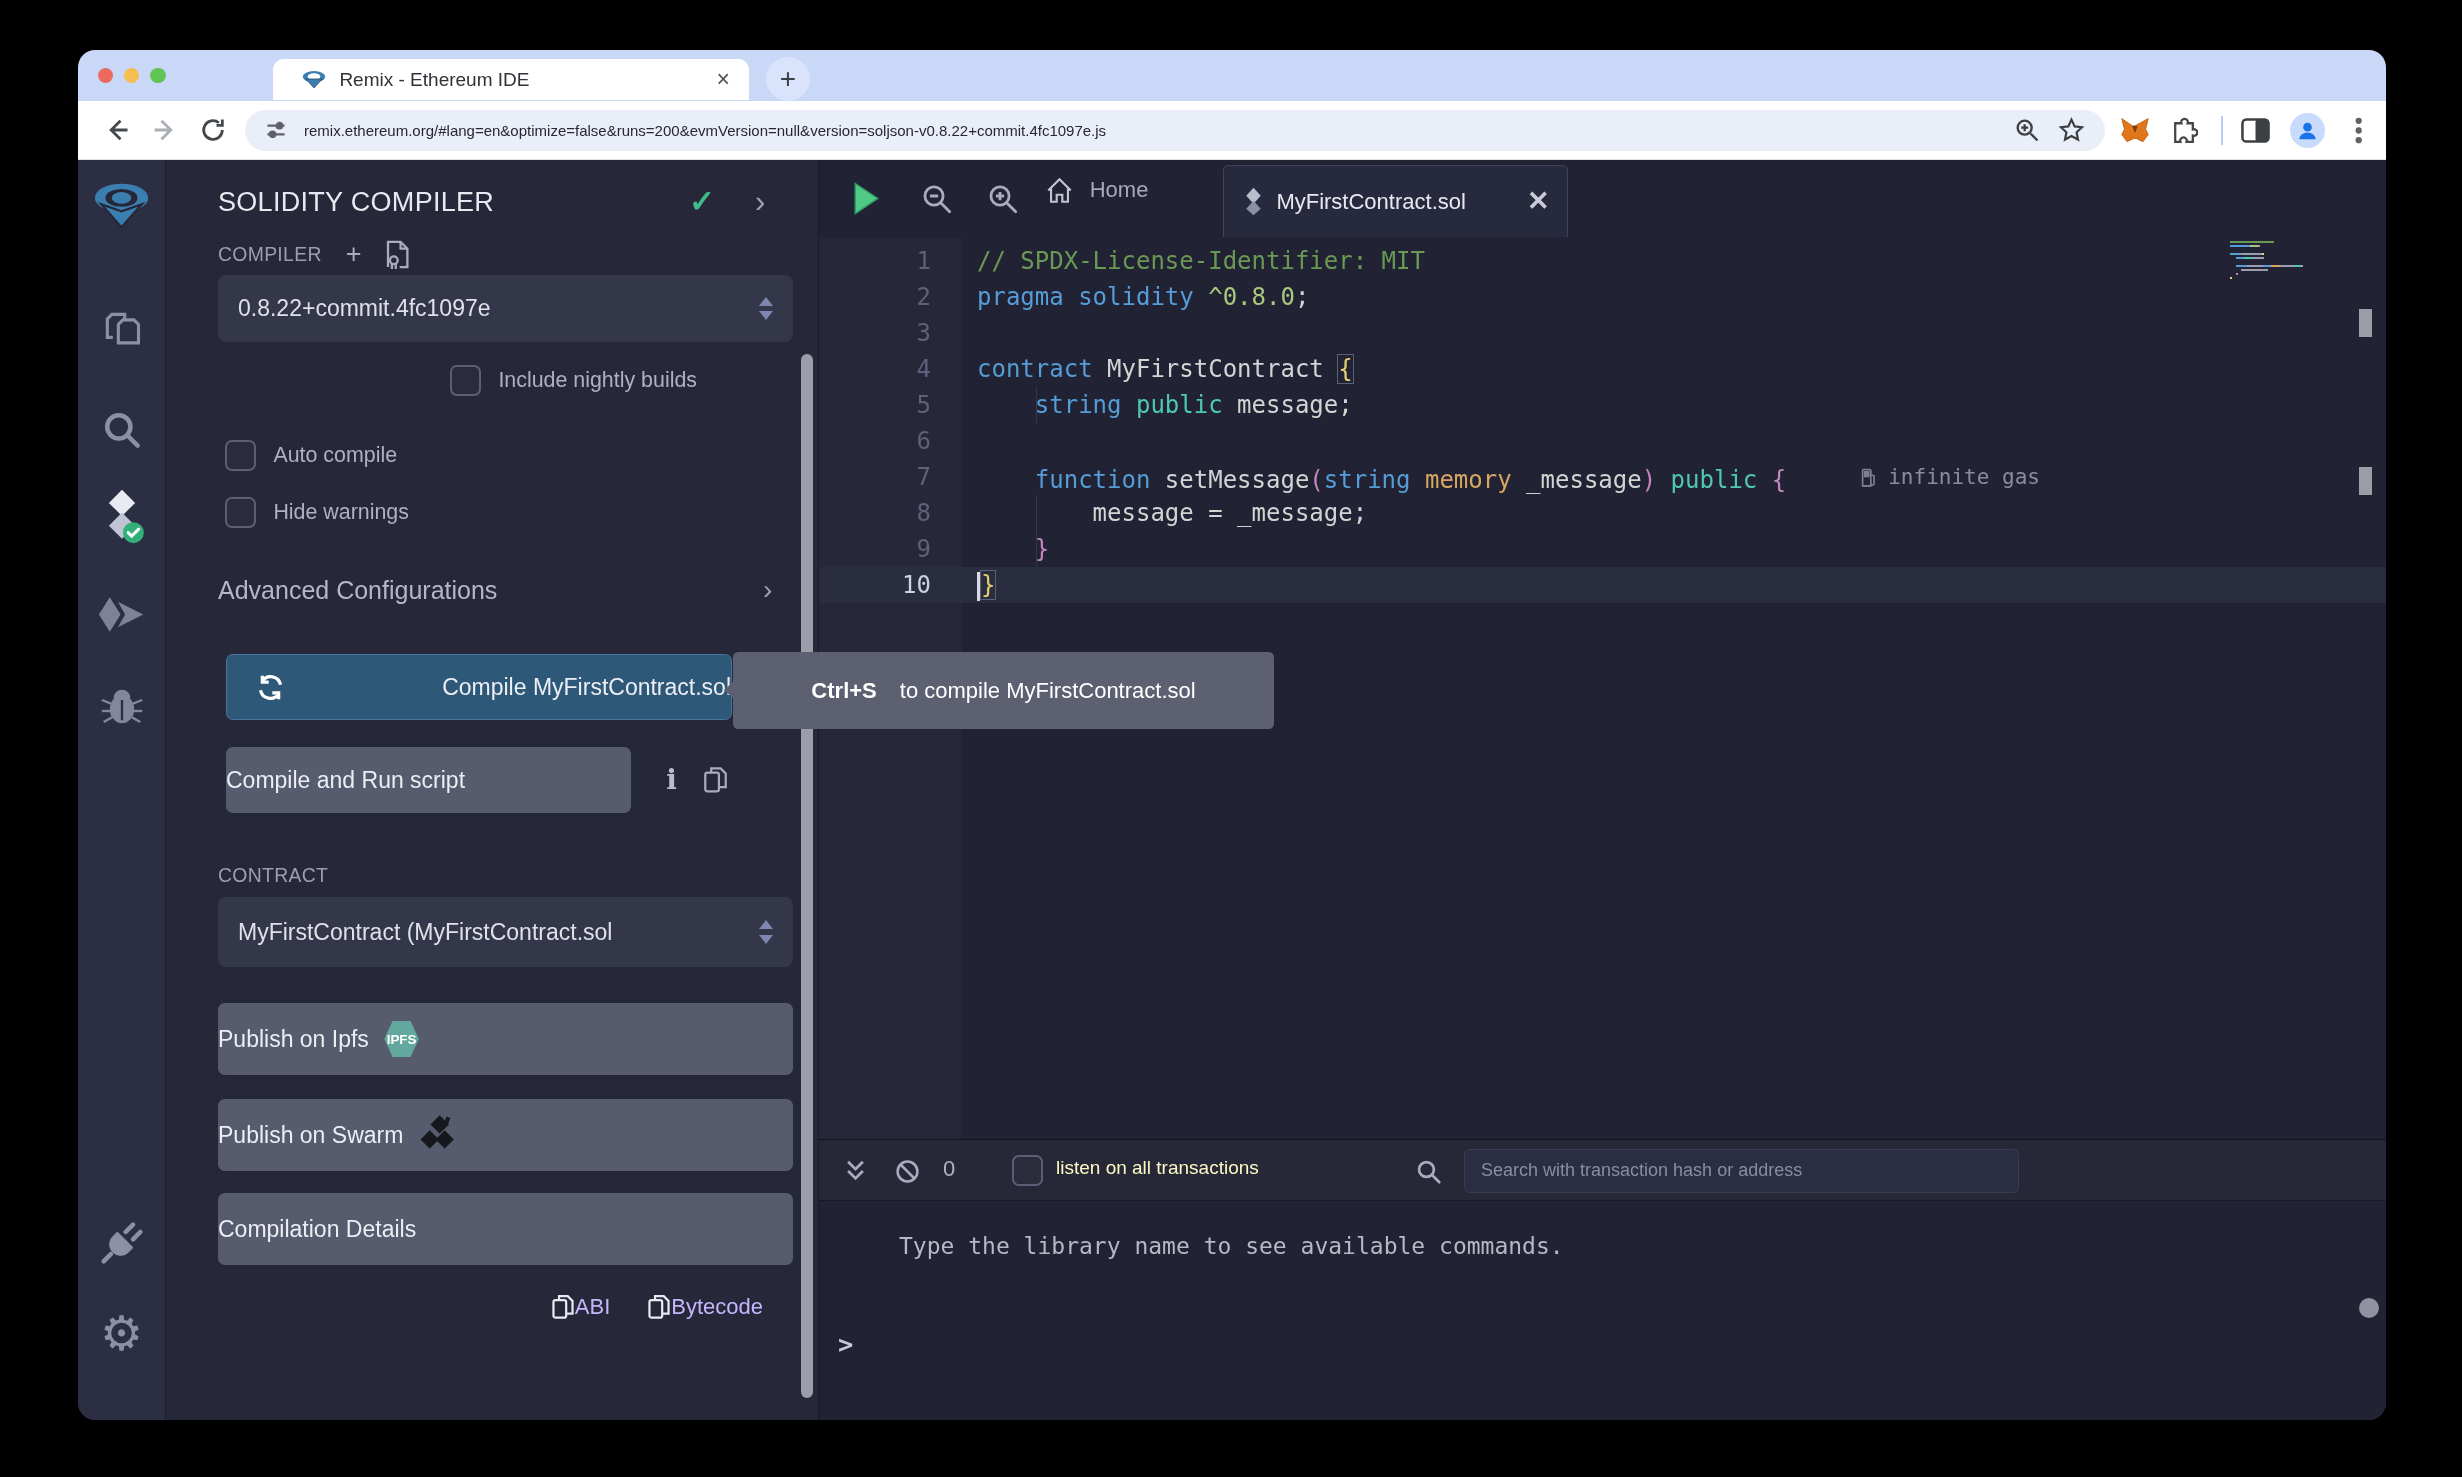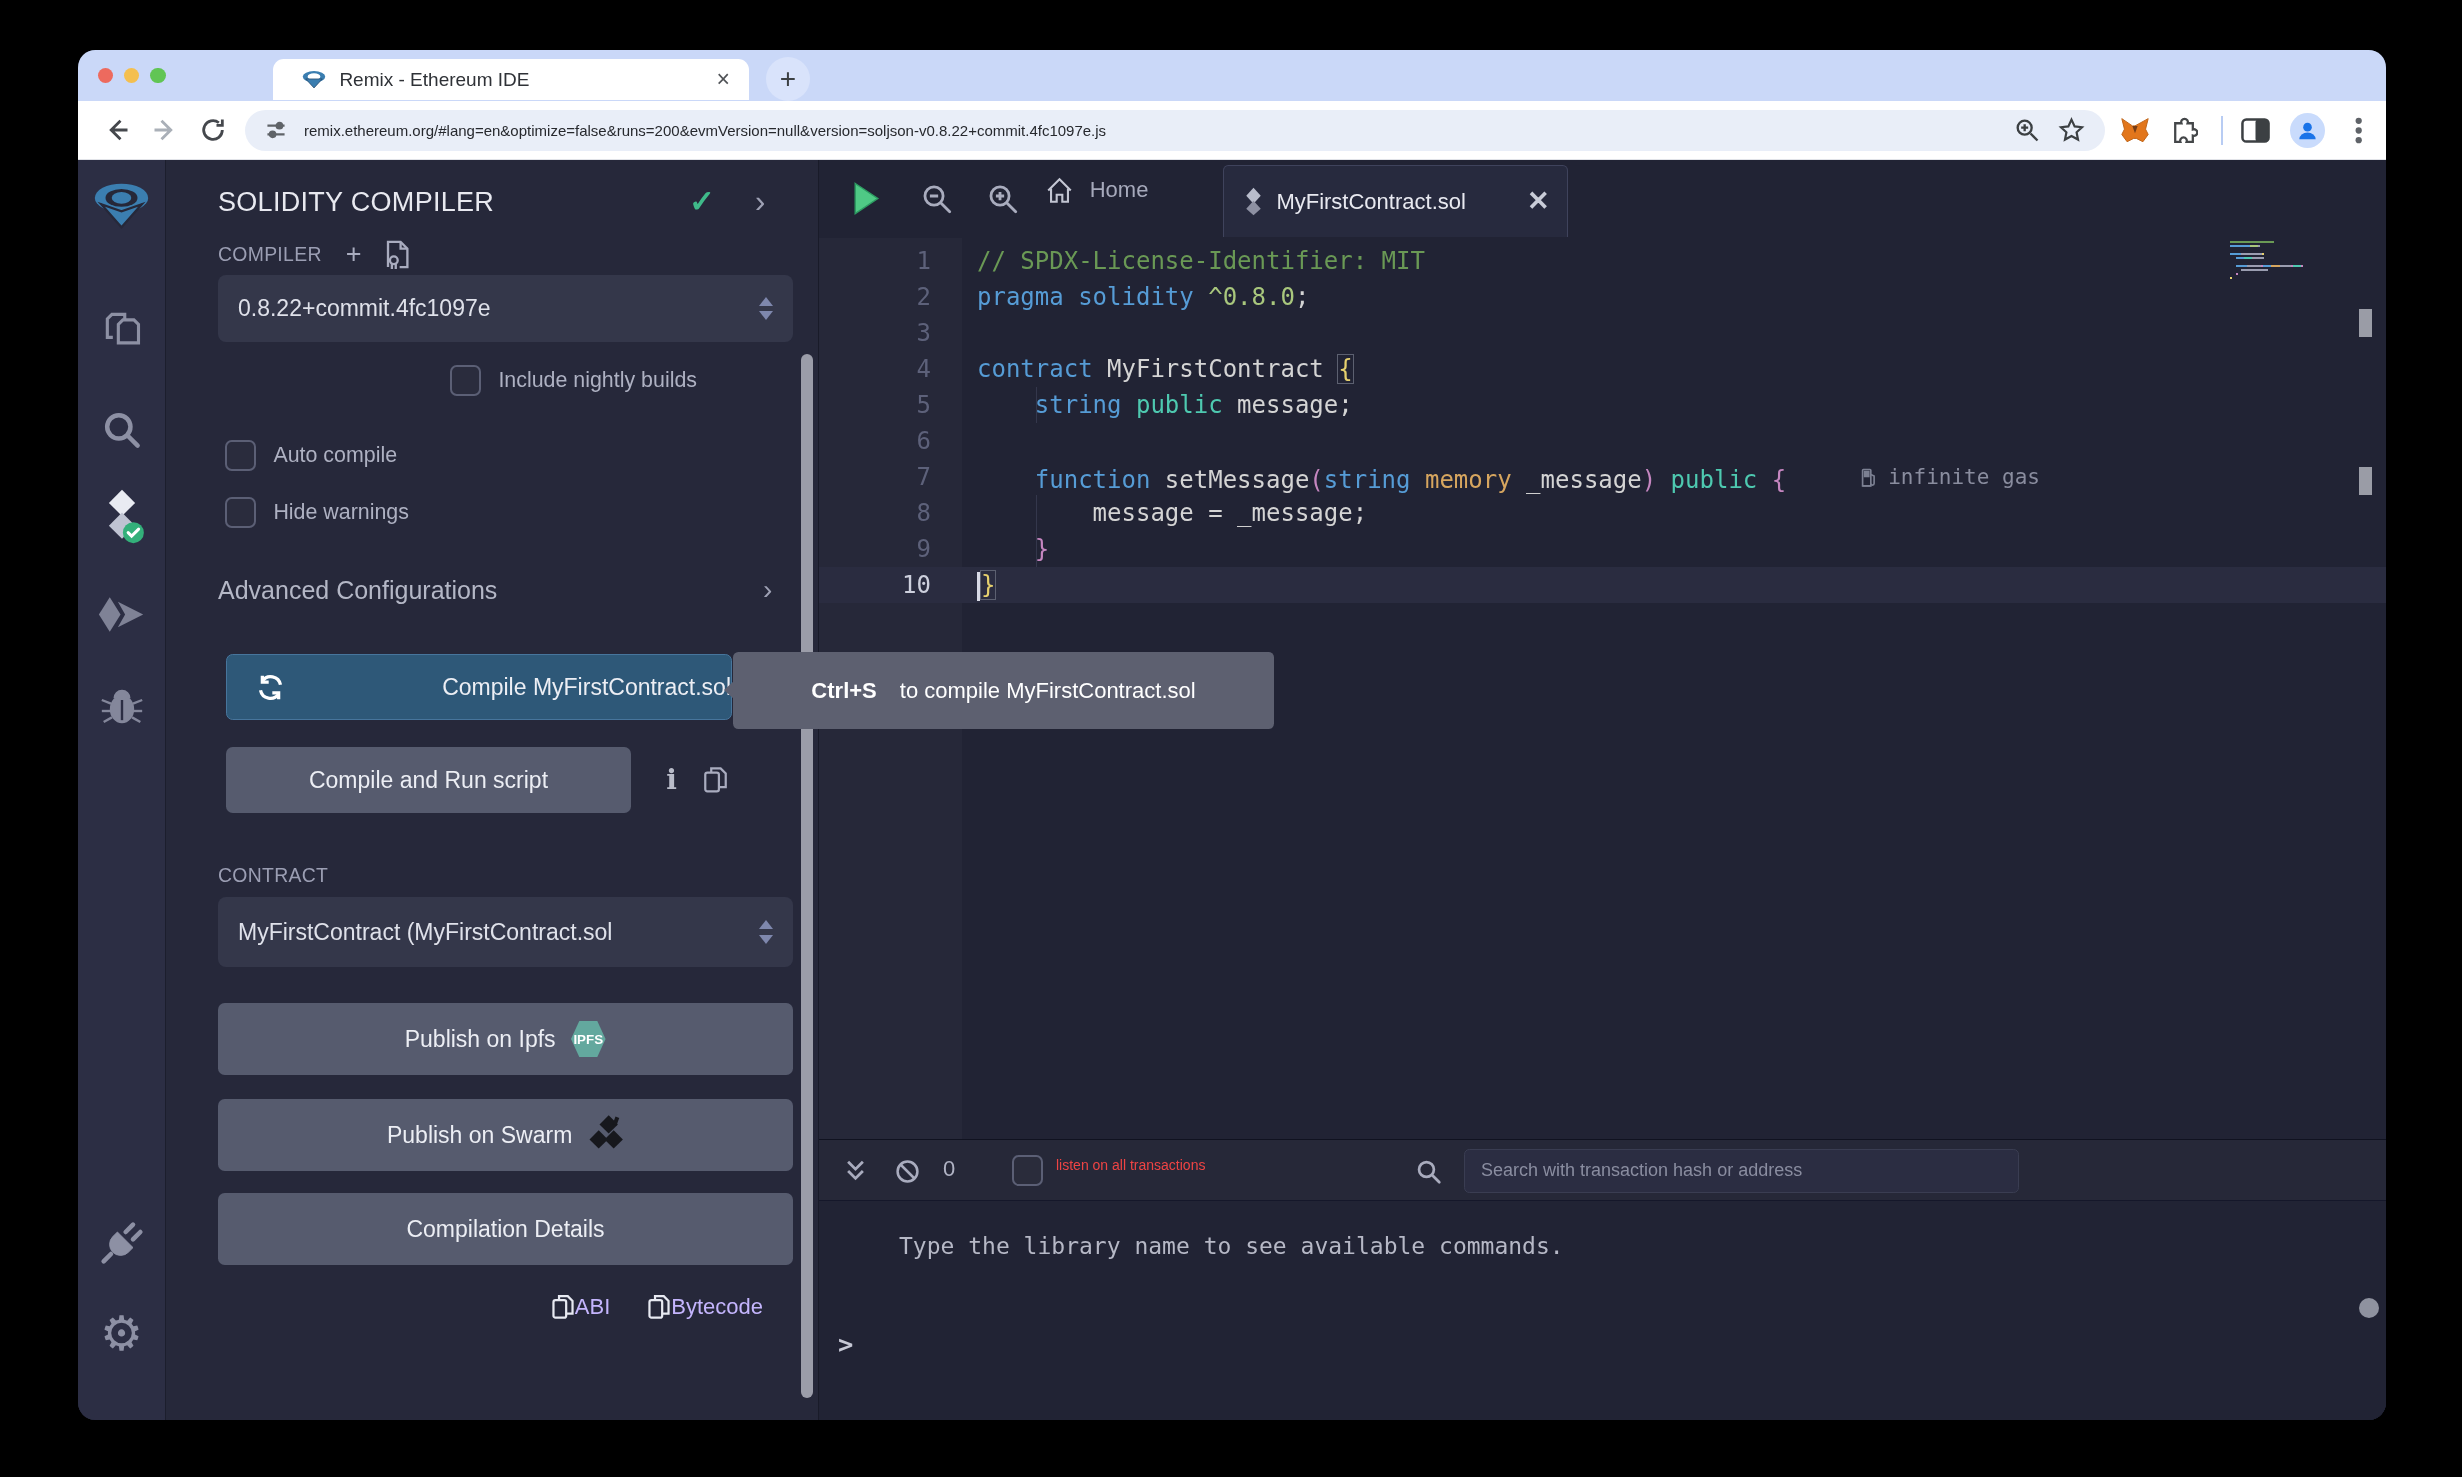--- a/index.html
+++ b/index.html
@@ -41,21 +41,21 @@
   .selectbox { position:absolute; left:52px; width:575px; background:#34374a; border-radius:8px; display:flex; align-items:center; padding:0 20px; }
   .selectbox .val { font-size:23px; color:#dfe1ea; white-space:nowrap; overflow:hidden; flex:1; }
   .spinner { display:flex; flex-direction:column; gap:5.4px; margin-left:8px; }
   .spin-up { width:0;height:0;border-left:7.4px solid transparent;border-right:7.4px solid transparent;border-bottom:9.4px solid #7e87ad; }
   .spin-dn { width:0;height:0;border-left:7.4px solid transparent;border-right:7.4px solid transparent;border-top:9.4px solid #7e87ad; }
   .cbrow { position:absolute; display:flex; align-items:center; gap:17.4px; }
   .cb { width:31px; height:31px; border:2px solid #5b5f75; border-radius:6.7px; background:rgba(255,255,255,0.02); }
   .cblabel { font-size:21.4px; color:#aeb1c2; }
   .adv { position:absolute; left:52px; top:416px; font-size:25px; color:#b4b7c6; }
   .adv-chev { position:absolute; left:597px; top:414px; font-size:28px; color:#9ea1b4; }
-  .btn { position:absolute; border-radius:6.7px; display:flex; align-items:center; justify-content:center; gap:14.7px; font-size:23px; color:#eceef4; }
+  .btn { position:absolute; border-radius:6.7px; display:flex; align-items:center; justify-content:flex-start; gap:14.7px; font-size:23px; color:#eceef4; }
   .btn-primary { background:var(--c-accent-btn,#2e5878); border:1.3px solid #47759c; justify-content:space-between; padding-left:29px; }
   .btn-grey { background:var(--c-grey-btn,#565b6e); }
   .tooltip { position:absolute; left:655px; top:492px; width:541px; height:77px; background:#5d6070; border-radius:5.4px; display:flex; align-items:center; justify-content:center; font-size:22px; color:#fff; z-index:30; }
   .tooltip::before { content:""; position:absolute; left:-9.4px; top:29px; border-top:9.4px solid transparent; border-bottom:9.4px solid transparent; border-right:10.7px solid #5d6070; }
   .tooltip b { margin-right:23px; }
   .iconbtn { position:absolute; display:flex; align-items:center; justify-content:center; width:37px; height:37px; }
   .info-i { font-family:"DejaVu Serif", serif; font-weight:bold; font-size:28px; color:#b9bcc9; }
   .ipfs-badge { width:36px; height:39px; background:#63a89e; clip-path:polygon(25% 4%,75% 4%,98% 50%,75% 96%,25% 96%,2% 50%); display:flex; align-items:center; justify-content:center; font-size:13.4px; font-weight:bold; color:#fff; }
   .swarm-ic { position:relative; width:37px; height:37px; }
   .swarm-ic span { position:absolute; width:13.4px; height:13.4px; background:#17181d; transform:rotate(45deg); }
@@ -89,21 +89,21 @@
   .mm-row { height:2.7px; margin-bottom:1.3px; display:flex; }
   .mm-row span { height:2.7px; display:inline-block; }
   .ov-marker { position:absolute; left:1540px; width:13.4px; height:28px; background:#9a9ca6; }
 
   
   .terminal { position:absolute; left:0; bottom:0; right:0; height:281px; background:#212334; }
   .t-toolbar { position:absolute; left:0; top:0; width:100%; height:62px; background:#262838; border-top:1.3px solid #101220; border-bottom:1.3px solid #15172a; }
   .t-ic { position:absolute; top:14.7px; width:33px; height:33px; display:flex; align-items:center; justify-content:center; }
   .t-zero { position:absolute; left:124px; top:16px; font-size:22px; color:#b0b3c4; }
   .t-cb { position:absolute; left:193px; top:14.7px; }
-  .t-label { position:absolute; left:237px; top:17.4px; font-size:14px; color:#ef4444; }
+  .t-label { position:absolute; left:237px; top:17.4px; font-size:19px; color:#fef9c3; }
   .t-input { position:absolute; left:645px; top:8.7px; width:555px; height:44px; background:#2b2d42; border:1.3px solid #3a3d52; border-radius:5.4px; font-family:"Liberation Sans",sans-serif; font-size:18px; color:#dfe1ea; padding:0 16px; }
   .t-input::placeholder { color:#8a8da0; }
   .t-msg { position:absolute; left:80px; top:94px; font-family:"DejaVu Sans Mono",monospace; font-size:23px; color:#b6b8c6; }
   .t-prompt { position:absolute; left:19px; top:190px; font-family:"DejaVu Sans Mono",monospace; font-size:25.4px; font-weight:bold; color:#c7c9d6; }
   .t-dot { position:absolute; left:1540px; top:159px; width:20px; height:20px; border-radius:50%; background:#8f929f; }
 </style>
 </head>
 <body>
 
 <div class="stage">

